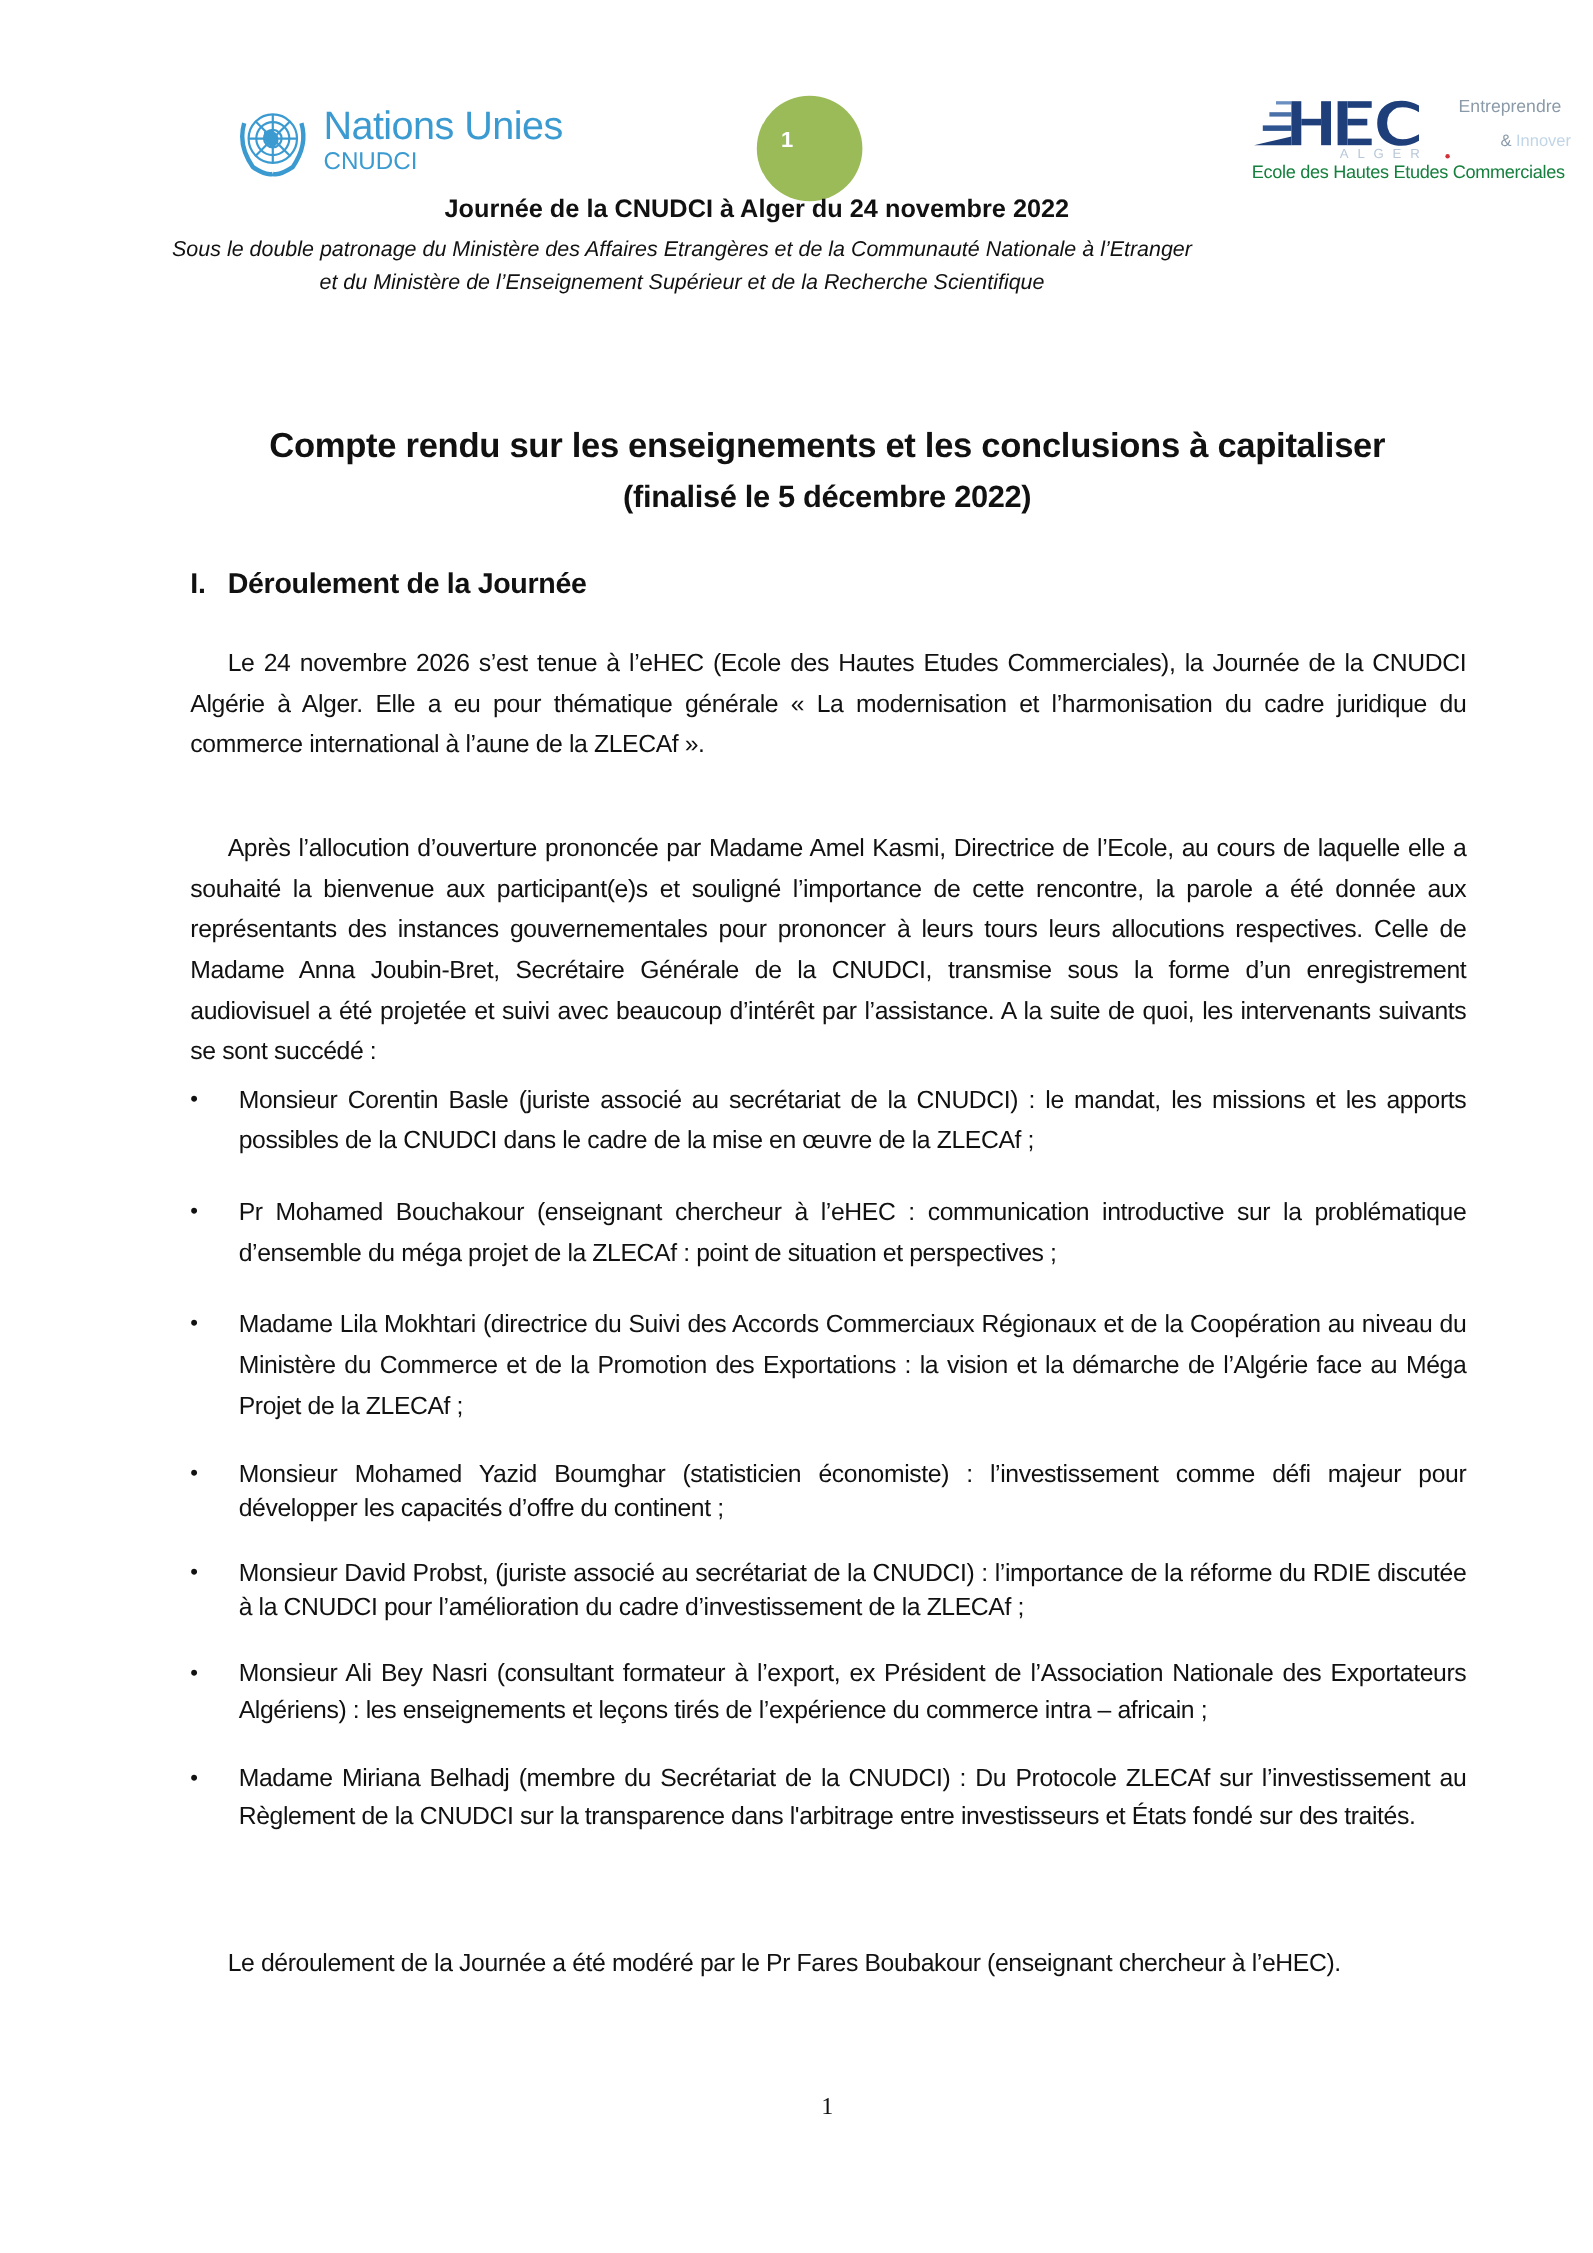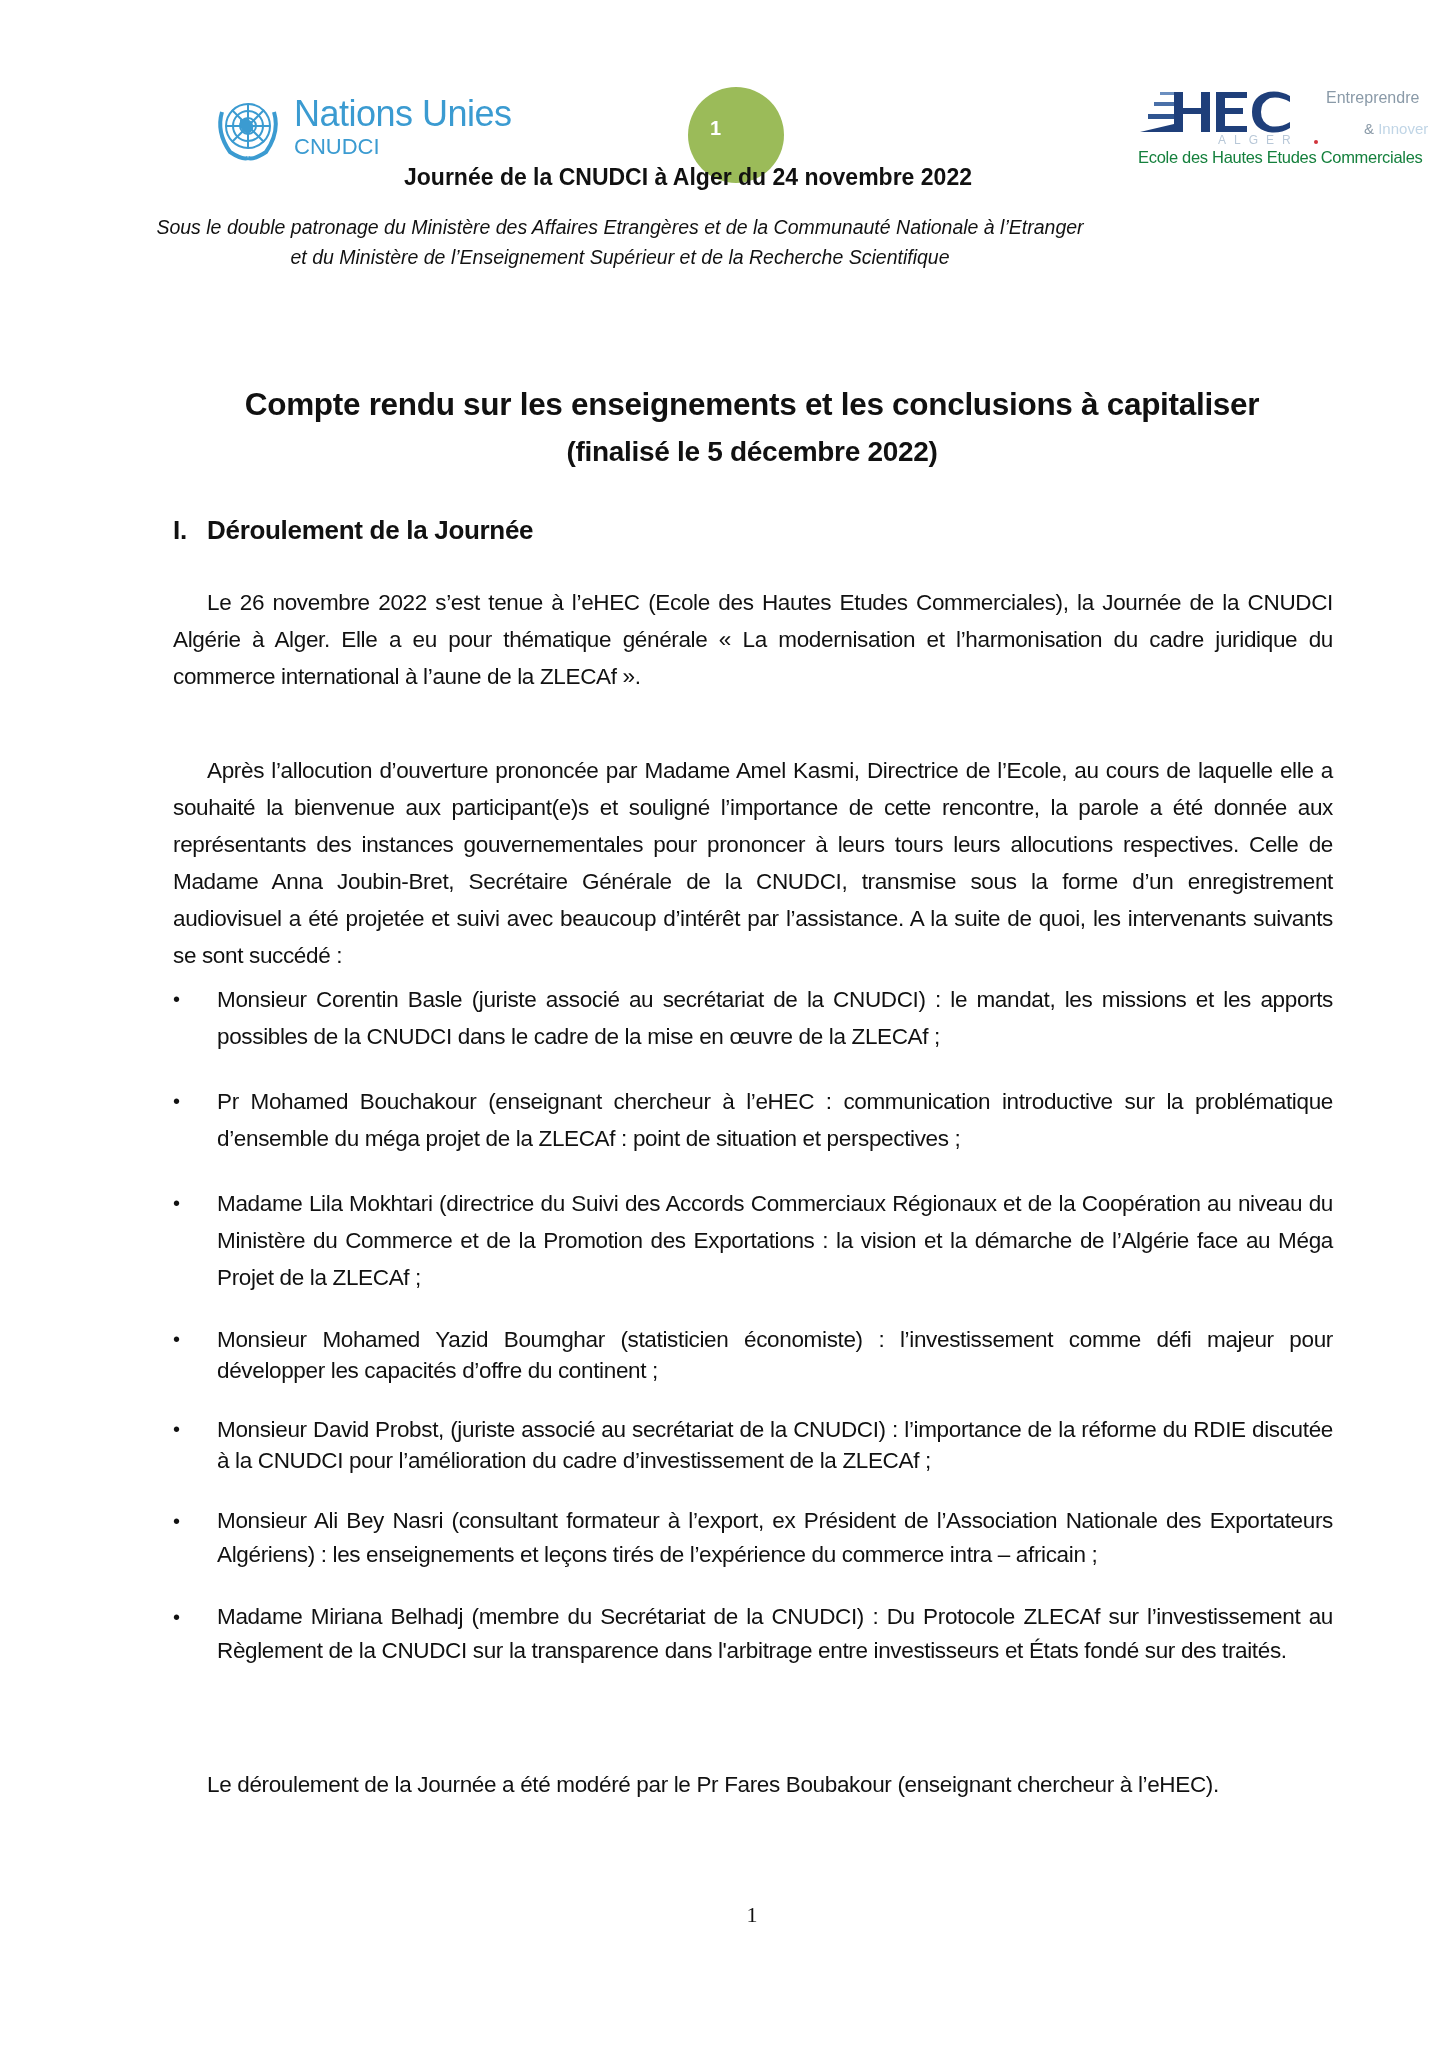--- a/index.html
+++ b/index.html
@@ -19,21 +19,21 @@
 
   .hec-logo { position: absolute; left: 1140px; top: 86px; width: 290px; height: 84px; }
   .hec-mark { position: absolute; left: 0; top: 2px; width: 175px; height: 50px; }
   .hec-tag1 { position: absolute; left: 186px; top: 3px; font-size: 16px; color: #8a9aa8; }
   .hec-tag2 { position: absolute; left: 224px; top: 34px; font-size: 15px; color: #8a9aa8; }
   .hec-tag2 .light { color: #c0d5e6; }
   .hec-alger { position: absolute; left: 78px; top: 47px; font-size: 12px; letter-spacing: 8px; color: #b8c8d8; }
   .hec-dot { position: absolute; left: 174px; top: 54px; width: 4px; height: 4px; border-radius: 50%; background: #d0323a; }
   .hec-school { position: absolute; left: -2px; top: 62px; font-size: 16.5px; color: #15803d; white-space: nowrap; letter-spacing: -0.3px; }
 
-  .event-title { position: absolute; left: 0; width: 1376px; top: 164px; text-align: center;
+  .event-title { position: absolute; left: 0; width: 1376px; top: 176px; text-align: center;
                  font-weight: bold; font-size: 23px; }
   .patronage { position: absolute; left: 0; width: 1240px; top: 212px; text-align: center;
                font-style: italic; font-size: 19.5px; line-height: 30px; }
 
   .doc-title { position: absolute; left: 0; width: 1504px; top: 386px; text-align: center;
                font-weight: bold; font-size: 31.5px; letter-spacing: -0.3px; }
   .doc-subtitle { position: absolute; left: 0; width: 1504px; top: 436px; text-align: center;
                   font-weight: bold; font-size: 28px; letter-spacing: -0.3px; }
 
   .section-heading { position: absolute; left: 173px; top: 515px; font-weight: bold; font-size: 26px; letter-spacing: -0.3px; }
@@ -124,21 +124,21 @@
 </div>
 
 <div class="doc-title">Compte rendu sur les enseignements et les conclusions à capitaliser</div>
 <div class="doc-subtitle">(finalisé le 5 décembre 2022)</div>
 
 <div class="section-heading">
   <span class="num">I.</span><span>Déroulement de la Journée</span>
 </div>
 
 <div class="body p1">
-  <p>Le 26 novembre 2022 s’est tenue à l’eHEC (Ecole des Hautes Etudes Commerciales), la Journée de la CNUDCI Algérie à Alger. Elle a eu pour thématique générale « La modernisation et l’harmonisation du cadre juridique du commerce international à l’aune de la ZLECAf ».</p>
+  <p>Le 24 novembre 2026 s’est tenue à l’eHEC (Ecole des Hautes Etudes Commerciales), la Journée de la CNUDCI Algérie à Alger. Elle a eu pour thématique générale « La modernisation et l’harmonisation du cadre juridique du commerce international à l’aune de la ZLECAf ».</p>
 </div>
 <div class="body p2">
   <p>Après l’allocution d’ouverture prononcée par Madame Amel Kasmi, Directrice de l’Ecole, au cours de laquelle elle a souhaité la bienvenue aux participant(e)s et souligné l’importance de cette rencontre, la parole a été donnée aux représentants des instances gouvernementales pour prononcer à leurs tours leurs allocutions respectives. Celle de Madame Anna Joubin-Bret, Secrétaire Générale de la CNUDCI, transmise sous la forme d’un enregistrement audiovisuel a été projetée et suivi avec beaucoup d’intérêt par l’assistance. A la suite de quoi,  les intervenants suivants se sont succédé :</p>
 </div>
 
 <ul class="list">
   <li class="li1"><span class="bullet">•</span><span>Monsieur Corentin Basle (juriste  associé au secrétariat de la CNUDCI) : le mandat, les missions et les apports possibles de la CNUDCI dans le cadre de la mise en œuvre de la ZLECAf ;</span></li>
   <li class="li2"><span class="bullet">•</span><span>Pr Mohamed Bouchakour (enseignant chercheur à l’eHEC : communication introductive sur la problématique d’ensemble du méga projet de la ZLECAf : point de situation et perspectives ;</span></li>
   <li class="li3"><span class="bullet">•</span><span>Madame  Lila Mokhtari (directrice du Suivi des Accords Commerciaux Régionaux et de la Coopération au niveau du Ministère du Commerce et de la Promotion des Exportations : la vision et la démarche de l’Algérie face au Méga Projet de la ZLECAf ;</span></li>
   <li class="li4"><span class="bullet">•</span><span>Monsieur Mohamed Yazid Boumghar (statisticien économiste) : l’investissement comme défi majeur pour développer les capacités d’offre du continent ;</span></li>

